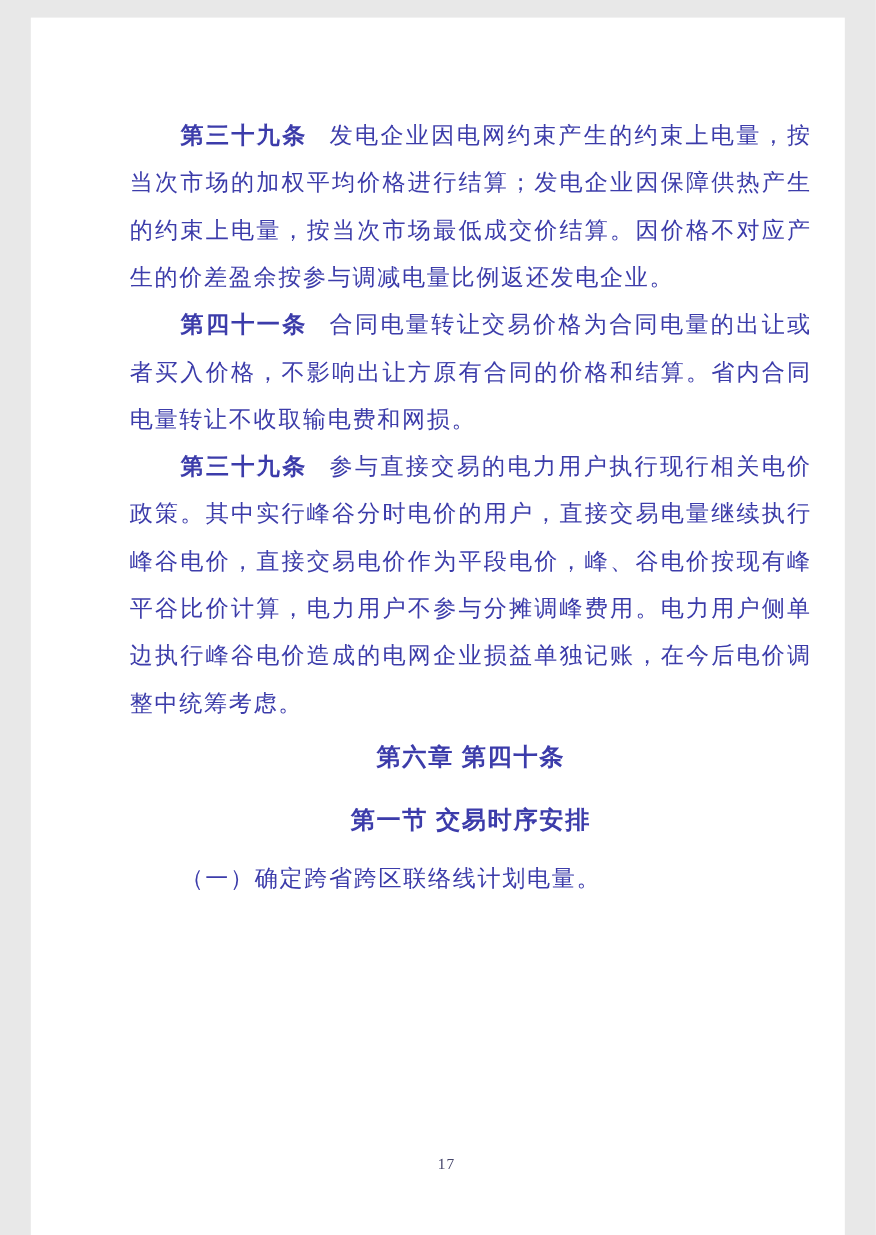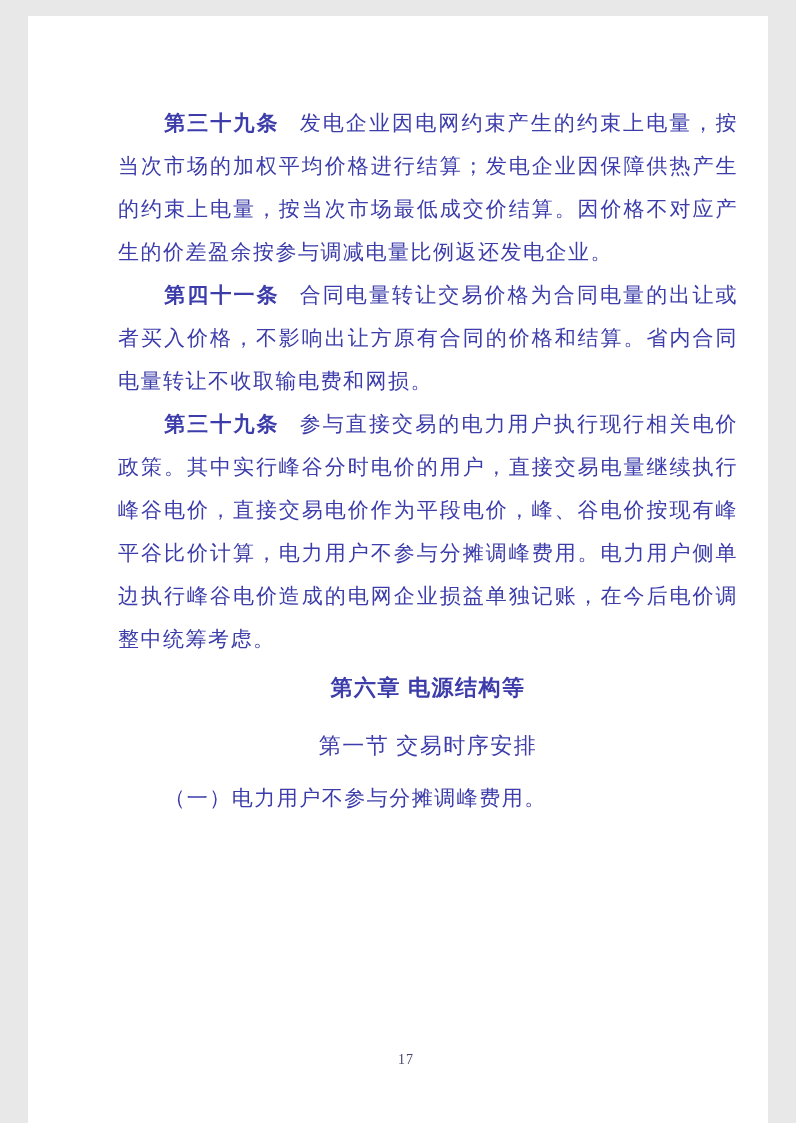--- a/index.html
+++ b/index.html
@@ -42,21 +42,21 @@
     line-height: 43px;
     font-weight: bold;
     text-align: center;
     text-indent: 0;
     letter-spacing: 1.5px;
   }
   .section {
     margin: 15px 0 10px 0;
     font-size: 22px;
     line-height: 43px;
-    font-weight: normal;
+    font-weight: bold;
     text-align: center;
     text-indent: 0;
     letter-spacing: 1.5px;
   }
   .pageno {
     position: absolute;
     left: 0;
     right: 0;
     top: 1036px;
     text-align: center;
@@ -71,24 +71,24 @@
 
 <div class="page">
   <div class="doc">
 
     <p class="para"><span class="term">第三十九条</span><span>发电企业因电网约束产生的约束上电量，按当次市场的加权平均价格进行结算；发电企业因保障供热产生的约束上电量，按当次市场最低成交价结算。因价格不对应产生的价差盈余按参与调减电量比例返还发电企业。</span></p>
 
     <p class="para"><span class="term">第四十一条</span><span>合同电量转让交易价格为合同电量的出让或者买入价格，不影响出让方原有合同的价格和结算。省内合同电量转让不收取输电费和网损。</span></p>
 
     <p class="para"><span class="term">第三十九条</span><span>参与直接交易的电力用户执行现行相关电价政策。其中实行峰谷分时电价的用户，直接交易电量继续执行峰谷电价，直接交易电价作为平段电价，峰、谷电价按现有峰平谷比价计算，电力用户不参与分摊调峰费用。电力用户侧单边执行峰谷电价造成的电网企业损益单独记账，在今后电价调整中统筹考虑。</span></p>
 
-    <p class="chapter">第六章 电源结构等</p>
+    <p class="chapter">第六章 第四十条</p>
 
     <p class="section">第一节 交易时序安排</p>
 
 
-    <p class="para">（一）电力用户不参与分摊调峰费用。</p>
+    <p class="para">（一）确定跨省跨区联络线计划电量。</p>
 
 
   </div>
 
   <div class="pageno">17</div>
 </div>
 
 </body></html>

